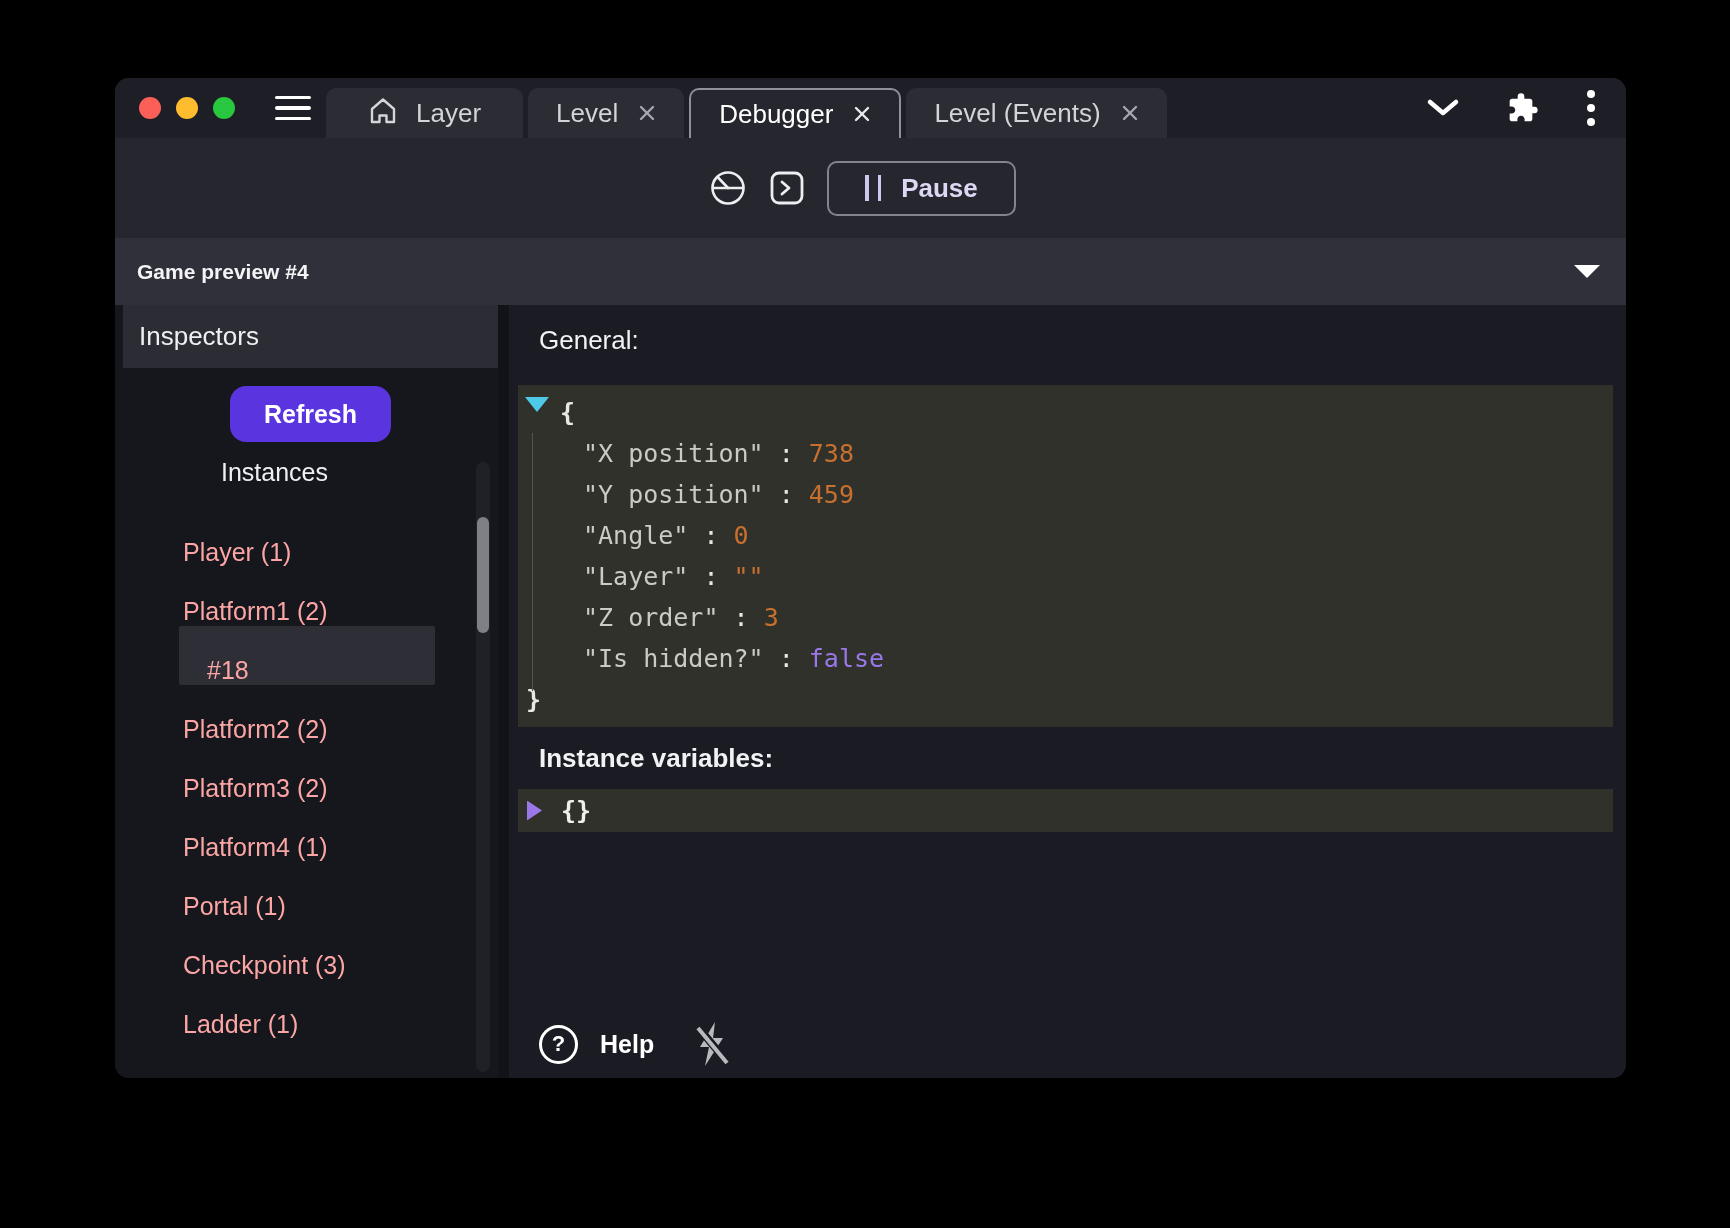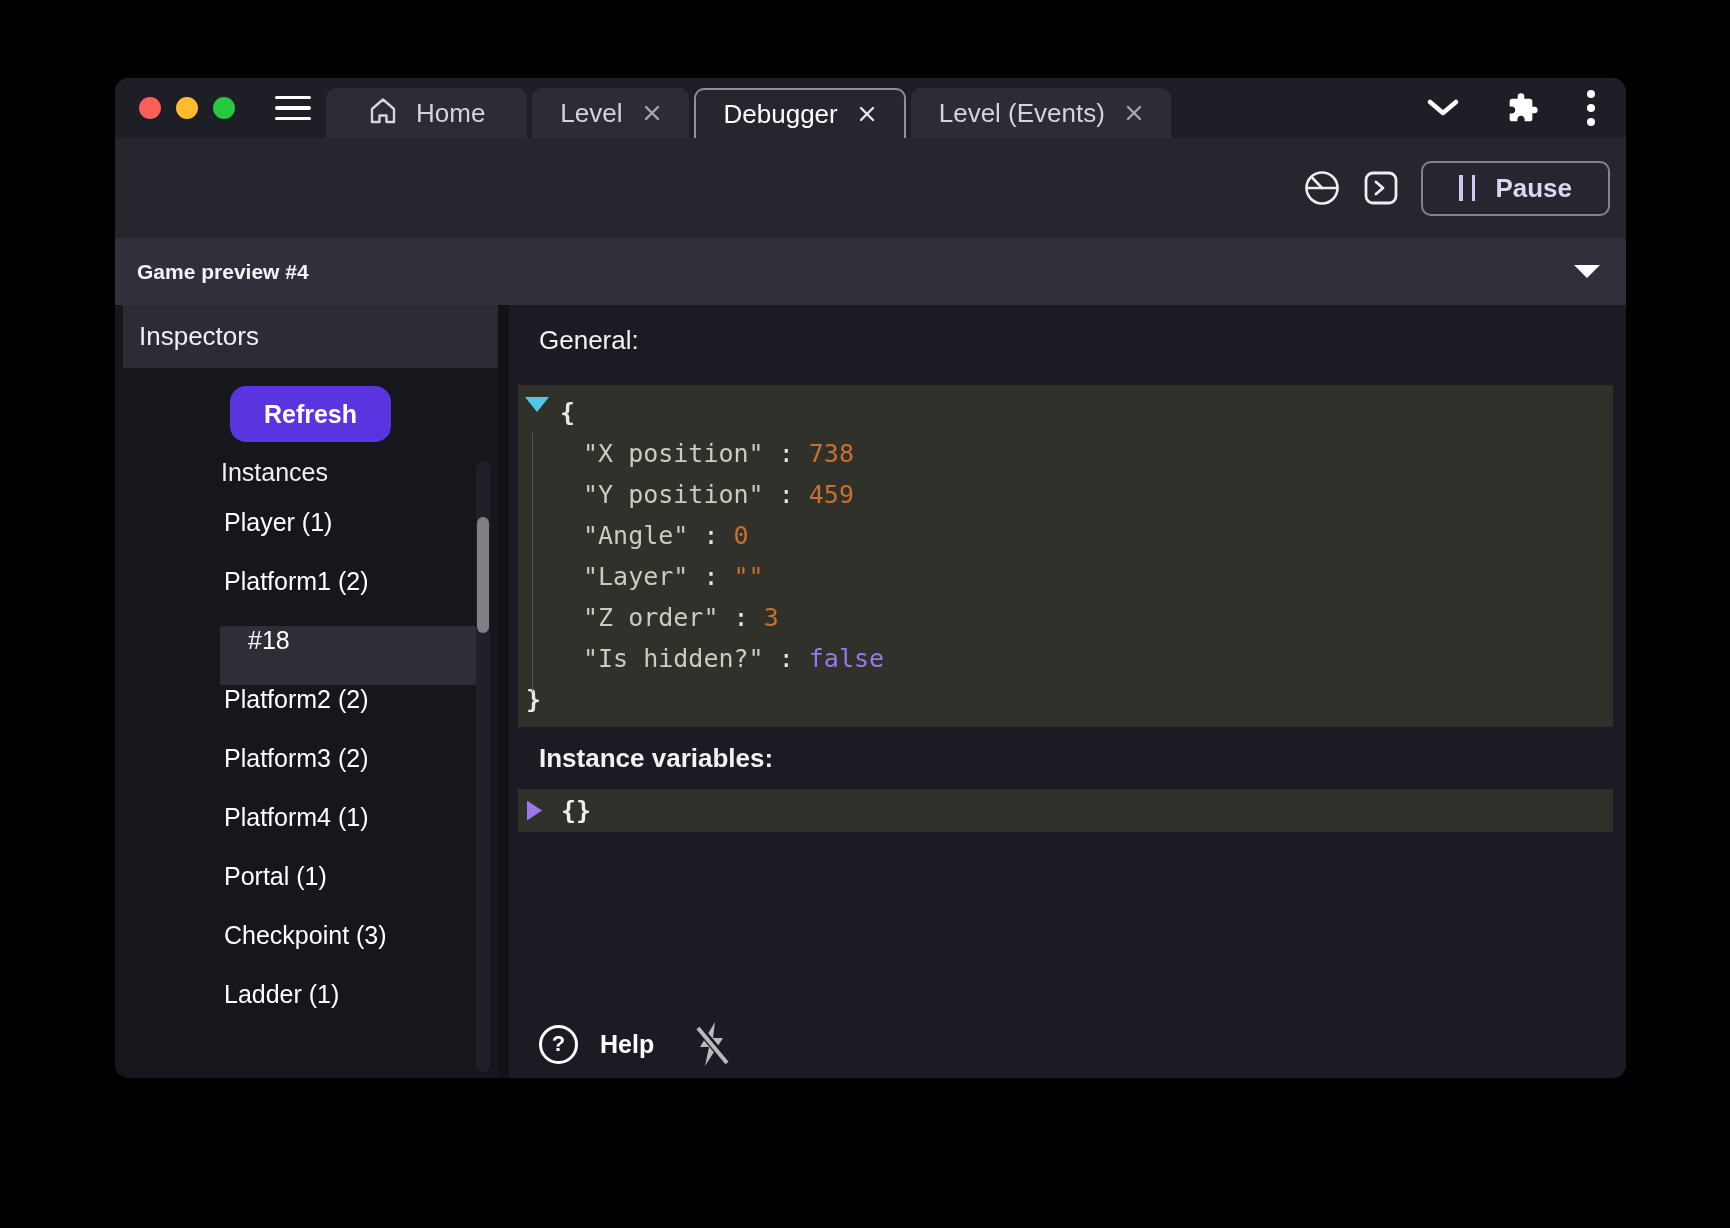--- a/index.html
+++ b/index.html
@@ -26,21 +26,21 @@
        border-radius:10px 10px 0 0;font-size:26px;color:#d2d4d9;cursor:pointer;white-space:nowrap;}
   .tab.home{padding:0 42px;gap:18px;}
   .tab.active{background:#26262e;border:2px solid #8f9099;border-bottom:none;color:#fff;}
   .tab-close{display:flex;align-items:center;}
   .tab .tab-close svg{stroke:#a6a7ae;}
   .tab.active .tab-close svg{stroke:#e8e9ed;}
   .titlebar-right{margin-left:auto;margin-right:30px;display:flex;align-items:center;gap:47px;}
   .tb-icon{display:flex;align-items:center;justify-content:center;cursor:pointer;}
   
   .toolbar{height:100px;background:#26262e;display:flex;align-items:center;
-           justify-content:flex-end;padding-right:16px;gap:22px;flex-shrink:0;}
+           justify-content:center;padding-right:16px;gap:22px;flex-shrink:0;}
   .pause-btn{display:flex;align-items:center;gap:20px;border:2px solid #83848c;border-radius:10px;
              height:55px;padding:0 36px;background:transparent;cursor:pointer;}
   .pause-bars{display:flex;gap:9px;}
   .pause-bars i{width:3.5px;height:26px;background:#cfc8ee;display:block;}
   .pause-label{font-size:26px;font-weight:bold;color:#dcd7f3;}
   
   .preview-bar{height:67px;background:#2f303a;display:flex;align-items:center;
                justify-content:space-between;padding:0 26px 0 22px;flex-shrink:0;}
   .preview-title{font-size:21px;font-weight:bold;color:#f4f4f6;}
   .caret-down{width:26px;height:13px;background:#fff;clip-path:polygon(0 0,100% 0,50% 100%);cursor:pointer;}
@@ -48,22 +48,22 @@
   .content{flex:1;display:flex;min-height:0;}
   .sidebar{width:375px;background:#16171d;display:flex;flex-direction:column;position:relative;flex-shrink:0;padding-left:8px;}
   .sidebar-header{height:63px;background:#2b2c34;display:flex;align-items:center;
                   padding-left:16px;font-size:26px;color:#eef0f3;flex-shrink:0;}
   .sidebar-body{flex:1;padding-top:18px;overflow:hidden;}
   .refresh-btn{display:block;margin:0 auto;height:56px;padding:0 34px;background:#5a35df;color:#fff;
                font-weight:bold;font-size:25px;border:none;border-radius:16px;cursor:pointer;
                font-family:"Liberation Sans",sans-serif;}
   .root-item{margin:14px 0 0 98px;font-size:25px;color:#eef0f3;line-height:32px;}
   .instance-list{margin-top:20px;}
-  .row{height:59px;margin-left:97px;width:228px;display:flex;align-items:flex-start;
-       font-size:25px;color:#ffffff;border-radius:2px;cursor:pointer;}
+  .row{height:59px;margin-left:56px;width:228px;display:flex;align-items:flex-end;
+       font-size:25px;color:#fca5a5;border-radius:2px;cursor:pointer;}
   .row.selected{background:#2d2e36;}
   .row.lvl1{padding-left:4px;}
   .row.lvl2{padding-left:28px;}
   .scrollbar{position:absolute;right:8px;top:157px;width:14px;height:610px;background:#1f2028;border-radius:8px;}
   .scroll-thumb{position:absolute;top:55px;left:1px;width:12px;height:116px;background:#7f8086;border-radius:7px;cursor:pointer;}
   .divider{width:11px;background:#121318;flex-shrink:0;}
   
   .main{flex:1;position:relative;background:#1b1c23;overflow:hidden;}
   .section-label{font-size:26px;color:#f1f2f4;margin:18px 0 0 30px;line-height:34px;}
   .section-label.second{margin-top:14px;font-weight:bold;}
@@ -106,21 +106,21 @@
     <div class="hamburger">
       <span></span>
         <span></span>
         <span></span>
     </div>
     <div class="tabstrip" id="tabstrip">
         <div class="tab home">
           <span class="tab-icon"><svg width="30" height="28" viewBox="0 0 30 28" fill="none" stroke="#d4d6db" stroke-width="2.4" stroke-linejoin="round">
               <path d="M4 13 L15 3.5 L26 13 V26 H18.5 V19.5 H11.5 V26 H4 Z"></path>
             </svg></span>
-          <span class="tab-label">Home</span>
+          <span class="tab-label">Layer</span>
         </div>
         <div class="tab">
           <span class="tab-label">Level</span>
           <span class="tab-close">
             <svg width="18" height="18" viewBox="0 0 18 18" fill="none" stroke-width="2.4" stroke-linecap="round">
               <line x1="3" y1="3" x2="15" y2="15"></line>
               <line x1="15" y1="3" x2="3" y2="15"></line>
             </svg>
           </span>
         </div>

